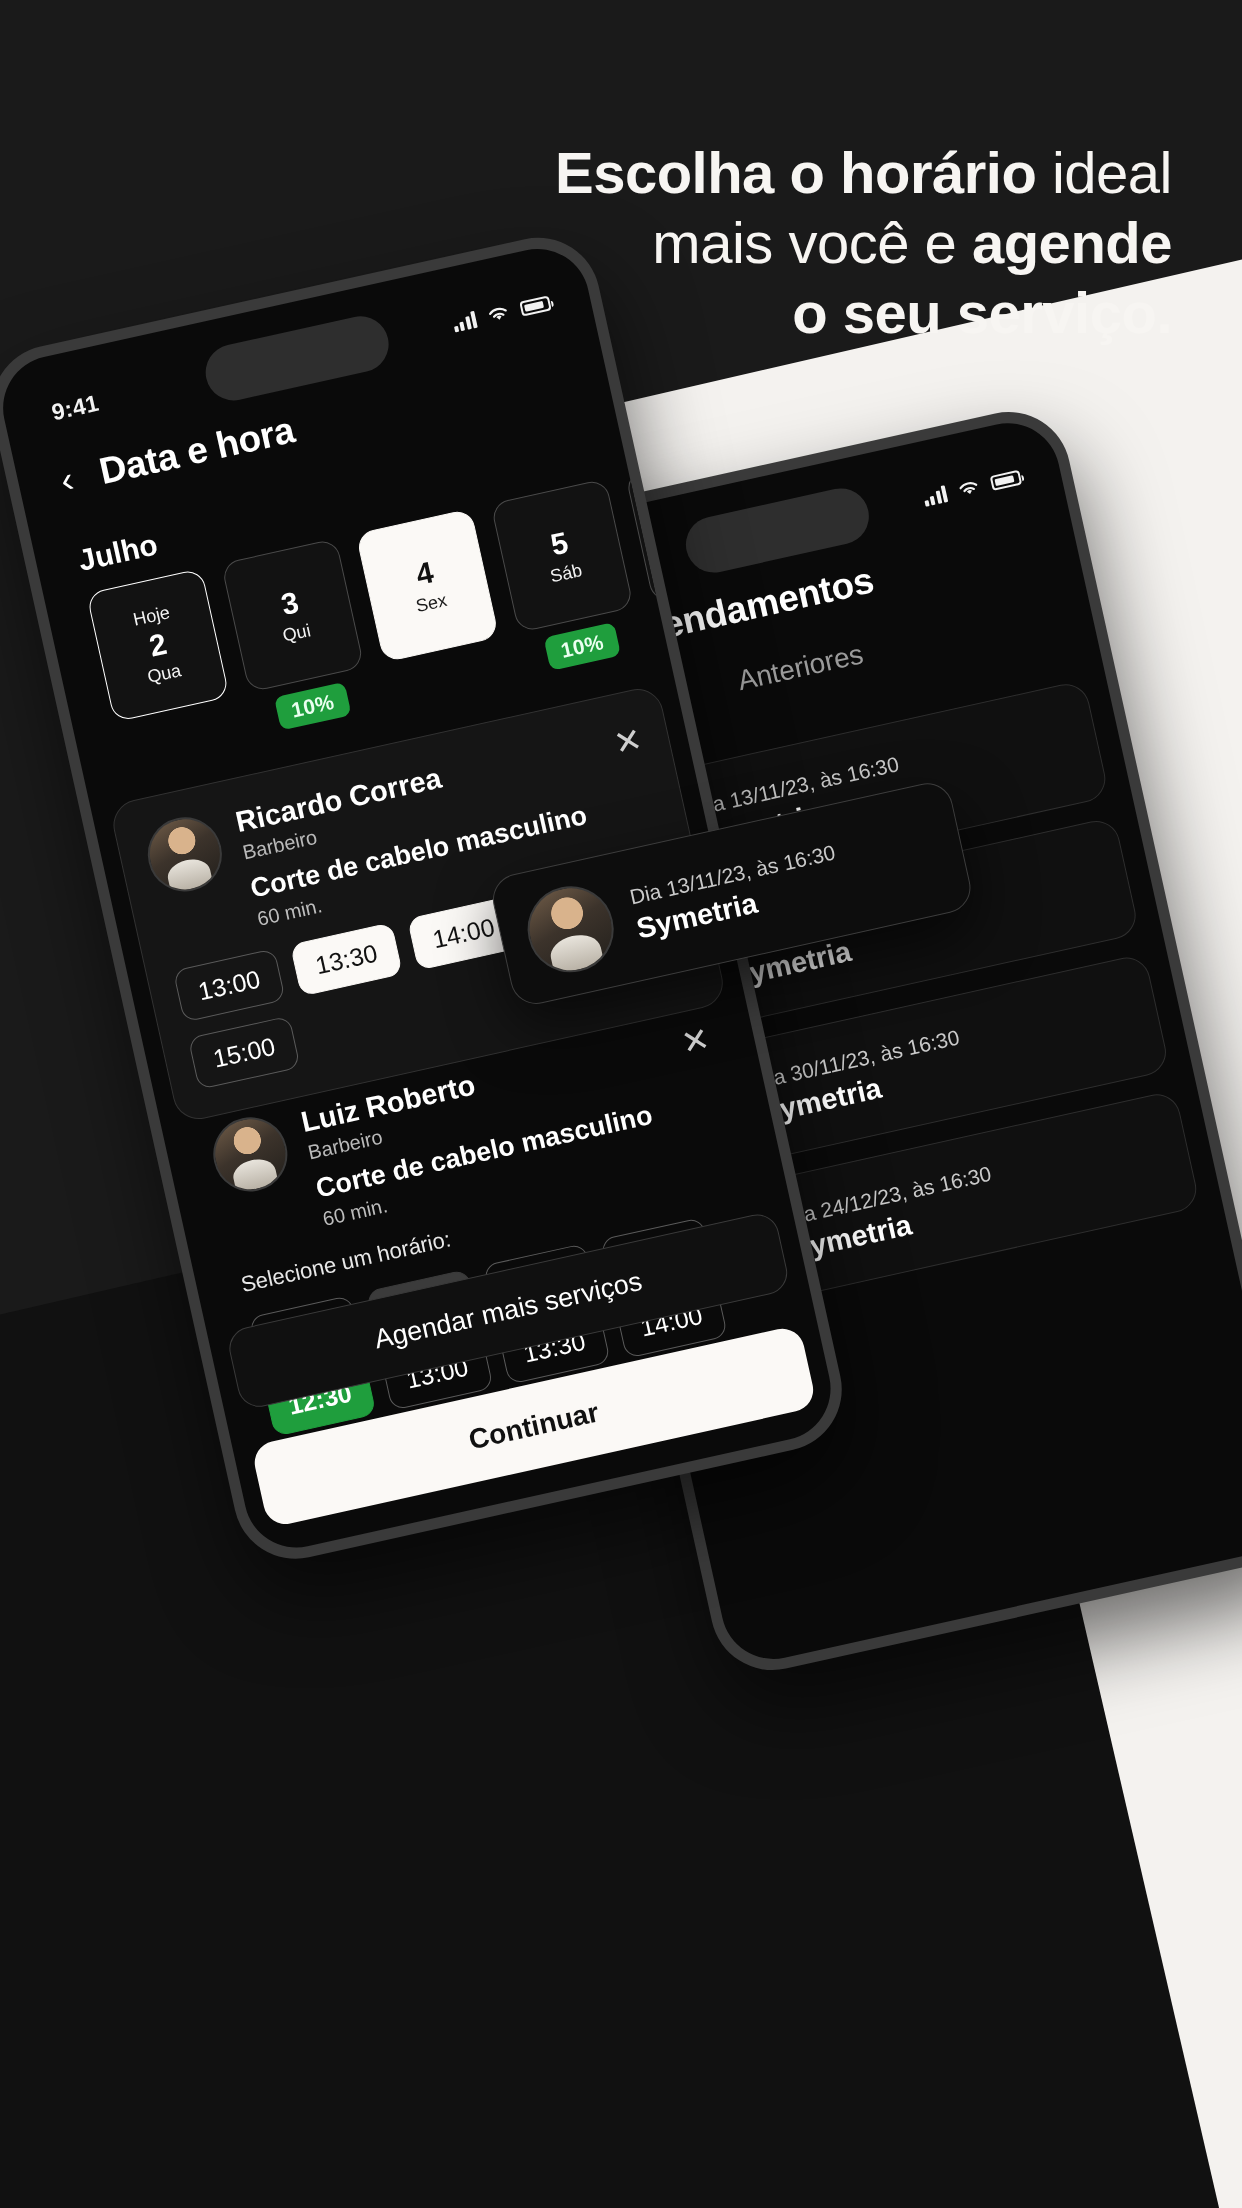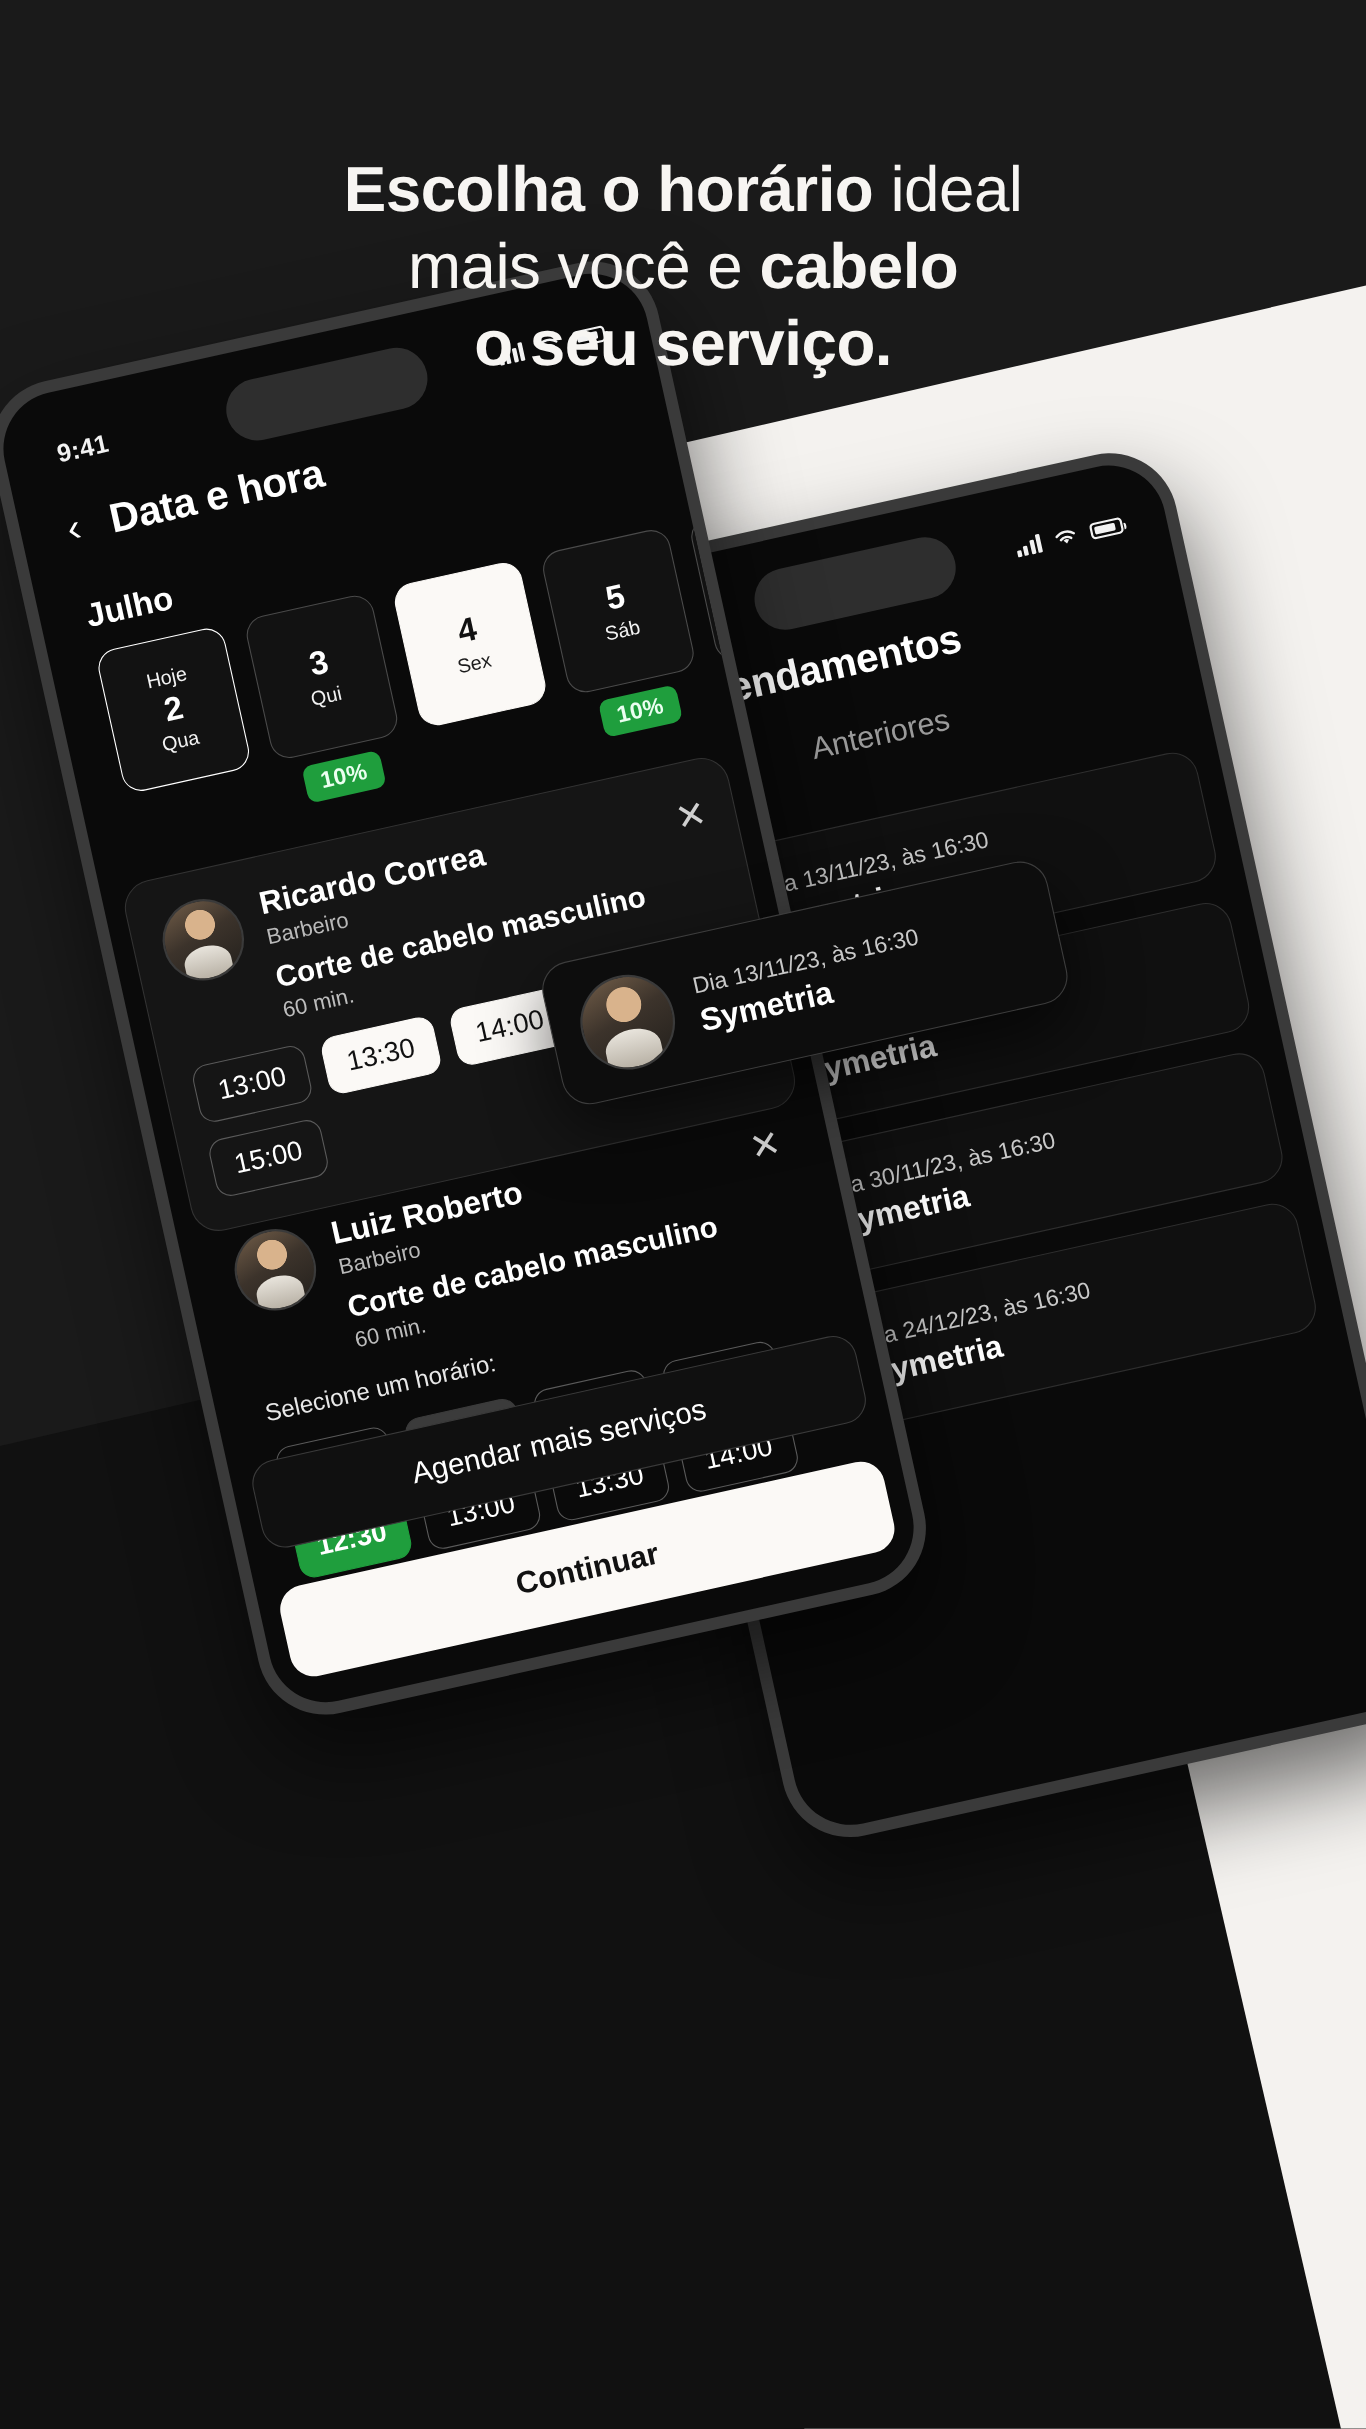--- a/index.html
+++ b/index.html
@@ -34,21 +34,21 @@
     background:#111111;
     transform:rotate(-13deg);
     transform-origin:top left;
     z-index:2;
   }
 
   
   .headline{
     position:absolute;
     left:0; right:0; top:138px;
-    text-align:center;
+    text-align:right;
     z-index:40;
     color:#f7f5f2;
     font-size:58px;
     line-height:70px;
     letter-spacing:-0.5px;
     font-weight:400;
     padding:0 70px;
   }
   .headline b{ font-weight:700; }
 
@@ -266,21 +266,21 @@
 <div id="stage">
 
   <div class="white-sheet"></div>
   <div class="dark-panel-bl"></div>
 
   <div class="headline">
     <div>
       <b>Escolha o horário</b><span> ideal</span>
     </div>
     <div>
-      <span>mais você e </span><b>cabelo</b>
+      <span>mais você e </span><b>agende</b>
     </div>
     <div>
       <b>o seu serviço.</b>
     </div>
   </div>
 
   <div class="phone" id="phoneB">
     <div class="screen">
 
       <div class="statusbar">

